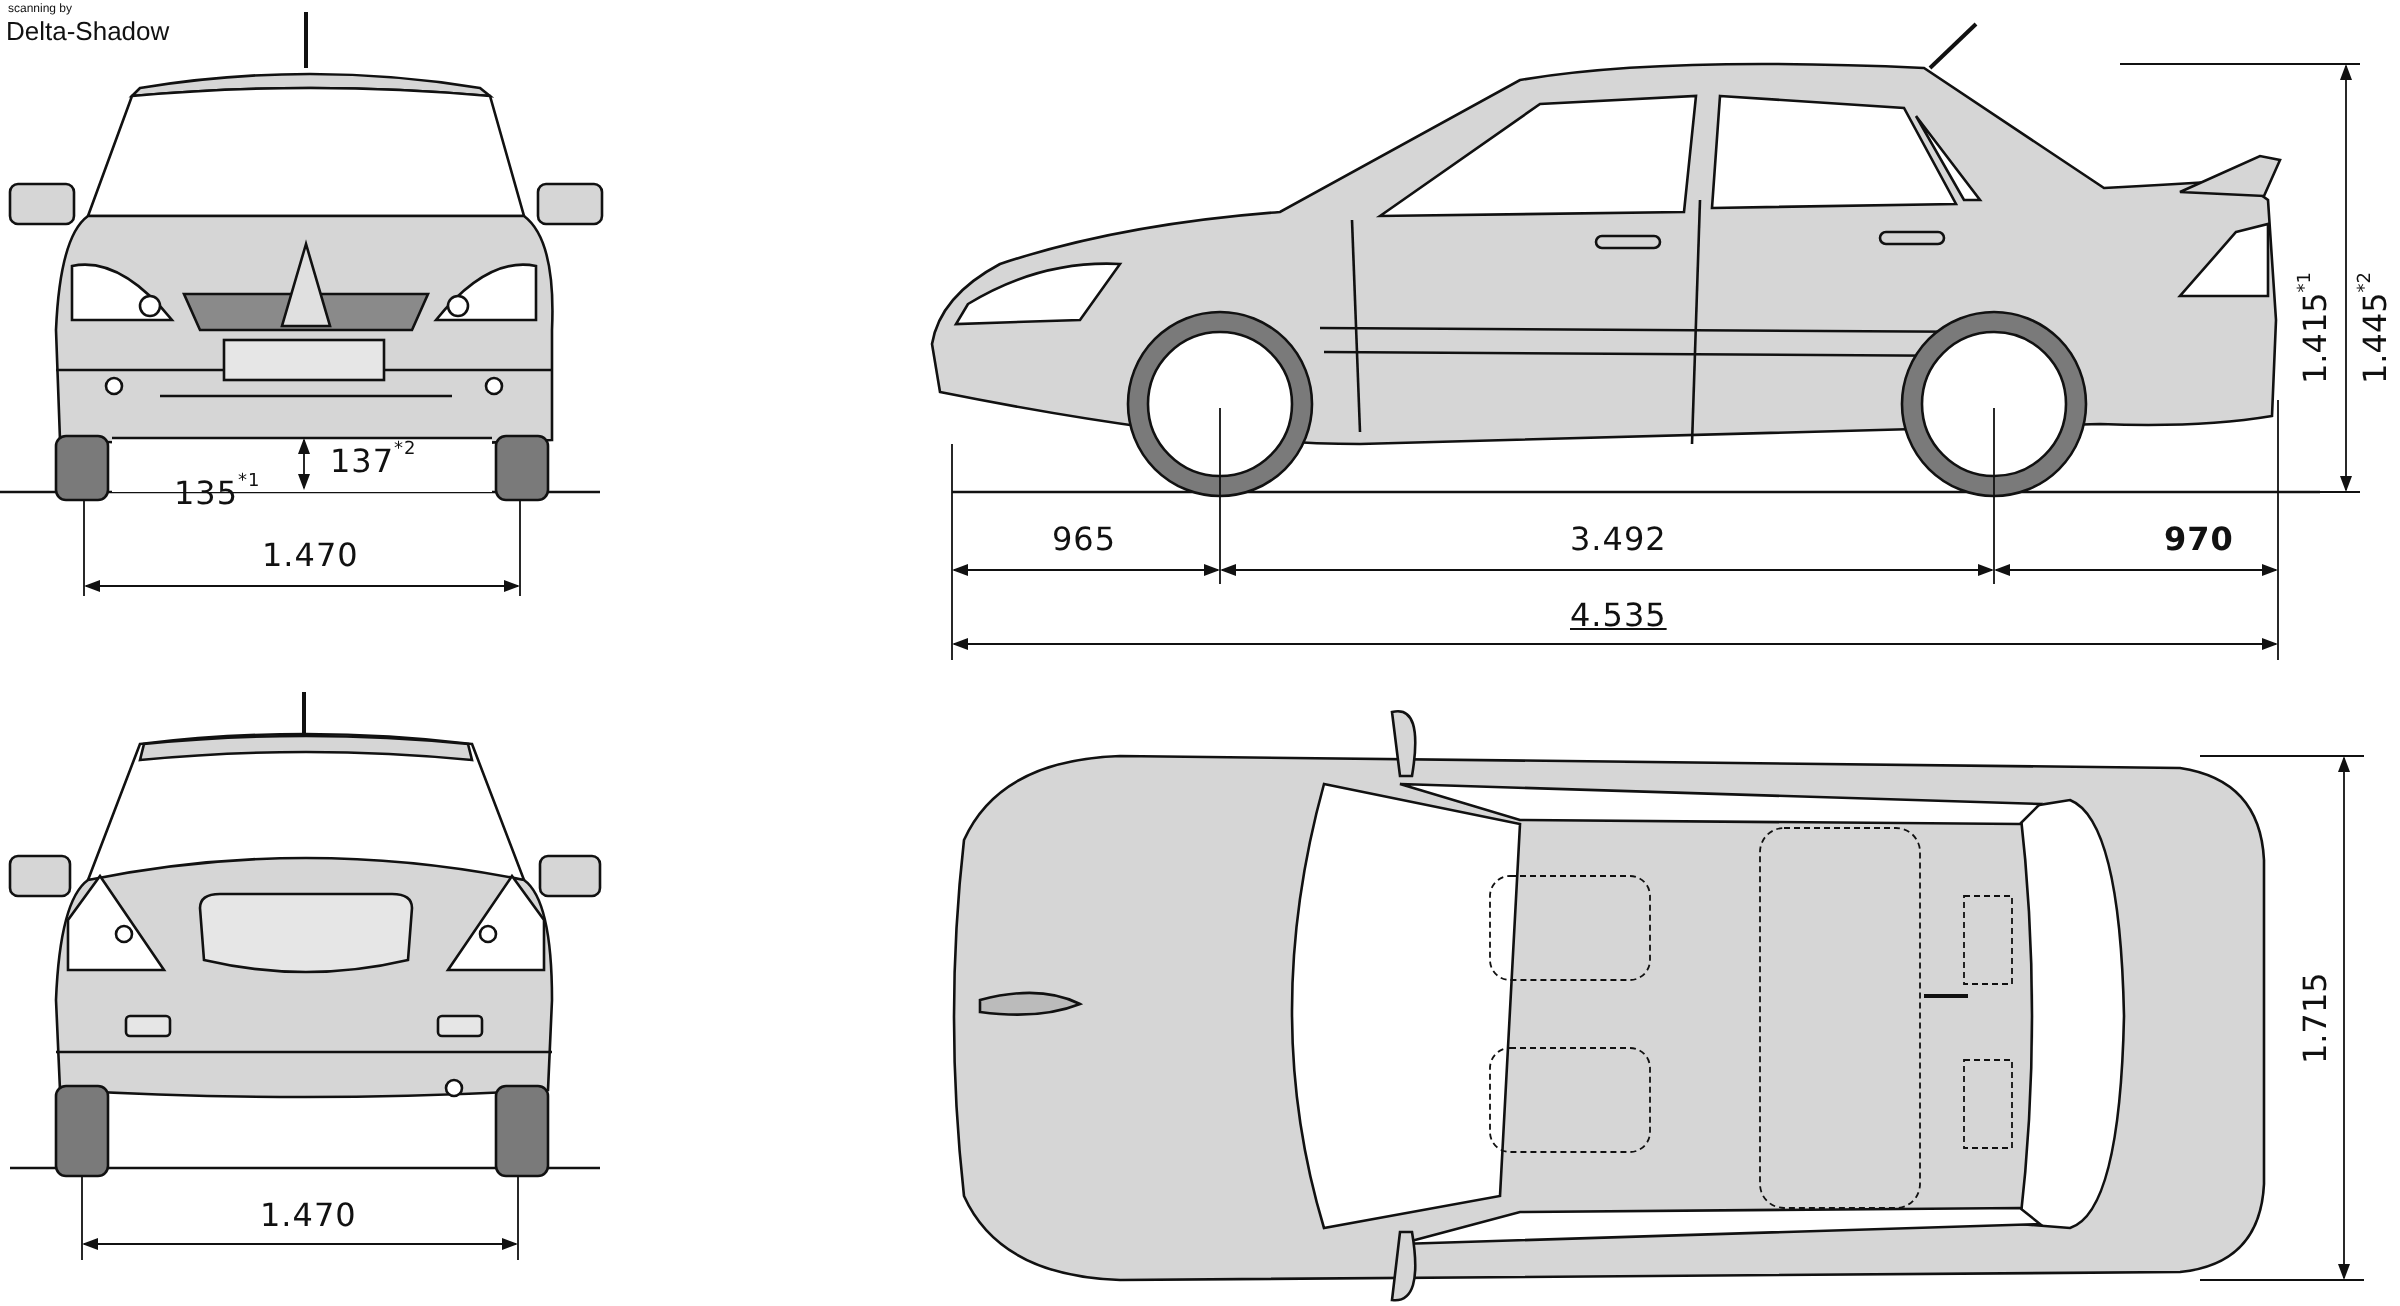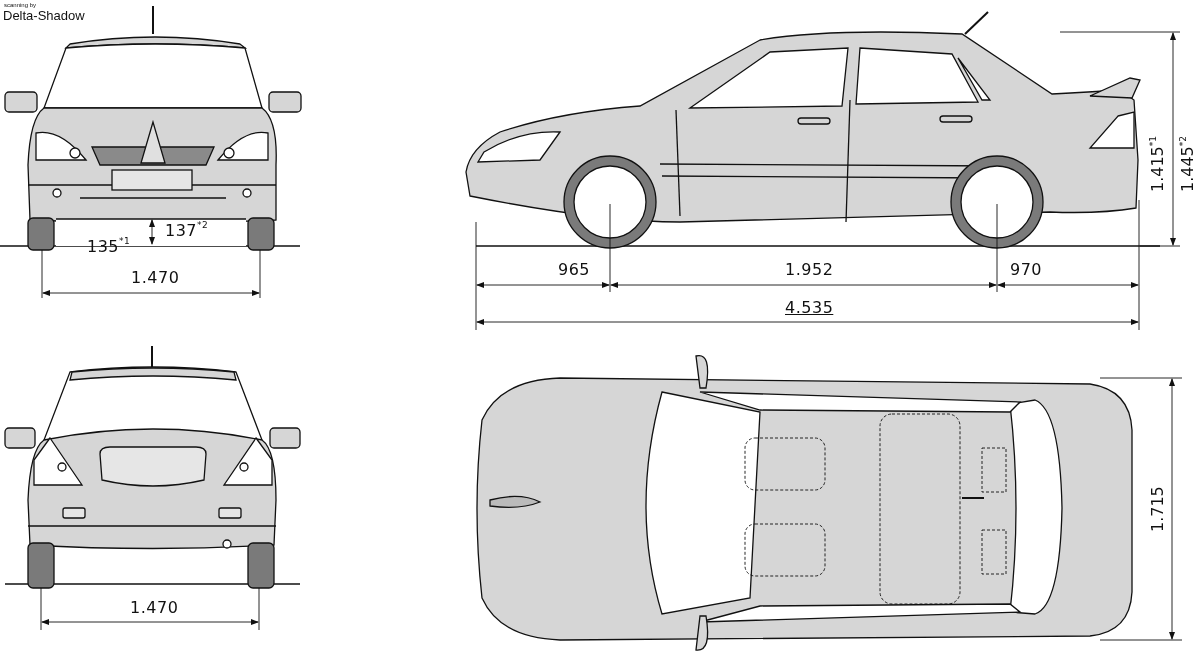--- a/index.html
+++ b/index.html
@@ -174,23 +174,23 @@
 <div class="dim" style="left:87px; top:237px;">
   <span>135</span><sup>*1</sup>
 </div>
 <div class="dim" style="left:165px; top:221px;">
   <span>137</span><sup>*2</sup>
 </div>
 <div class="dim" style="left:131px; top:268px;">1.470</div>
 
 <div class="dim" style="left:130px; top:598px;">1.470</div>
 
-<div class="dim" style="left:526px; top:260px;margin-left:32px;">965</div>
-<div class="dim" style="left:785px; top:260px;">1.952</div>
-<div class="dim" style="left:1010px; top:260px;">970</div>
+<div class="dim" style="left:526px; top:260px;">965</div>
+<div class="dim" style="left:785px; top:260px;">3.492</div>
+<div class="dim" style="left:1082px; top:260px;font-weight:bold;">970</div>
 <div class="dim" style="left:785px; top:298px;text-decoration:underline;">4.535</div>
 
 <div class="vdim" style="left:1148px; top:192px;">
   <span>1.415</span><sup>*1</sup>
 </div>
 <div class="vdim" style="left:1178px; top:192px;">
   <span>1.445</span><sup>*2</sup>
 </div>
 
 <div class="vdim" style="left:1148px; top:532px;">1.715</div>

